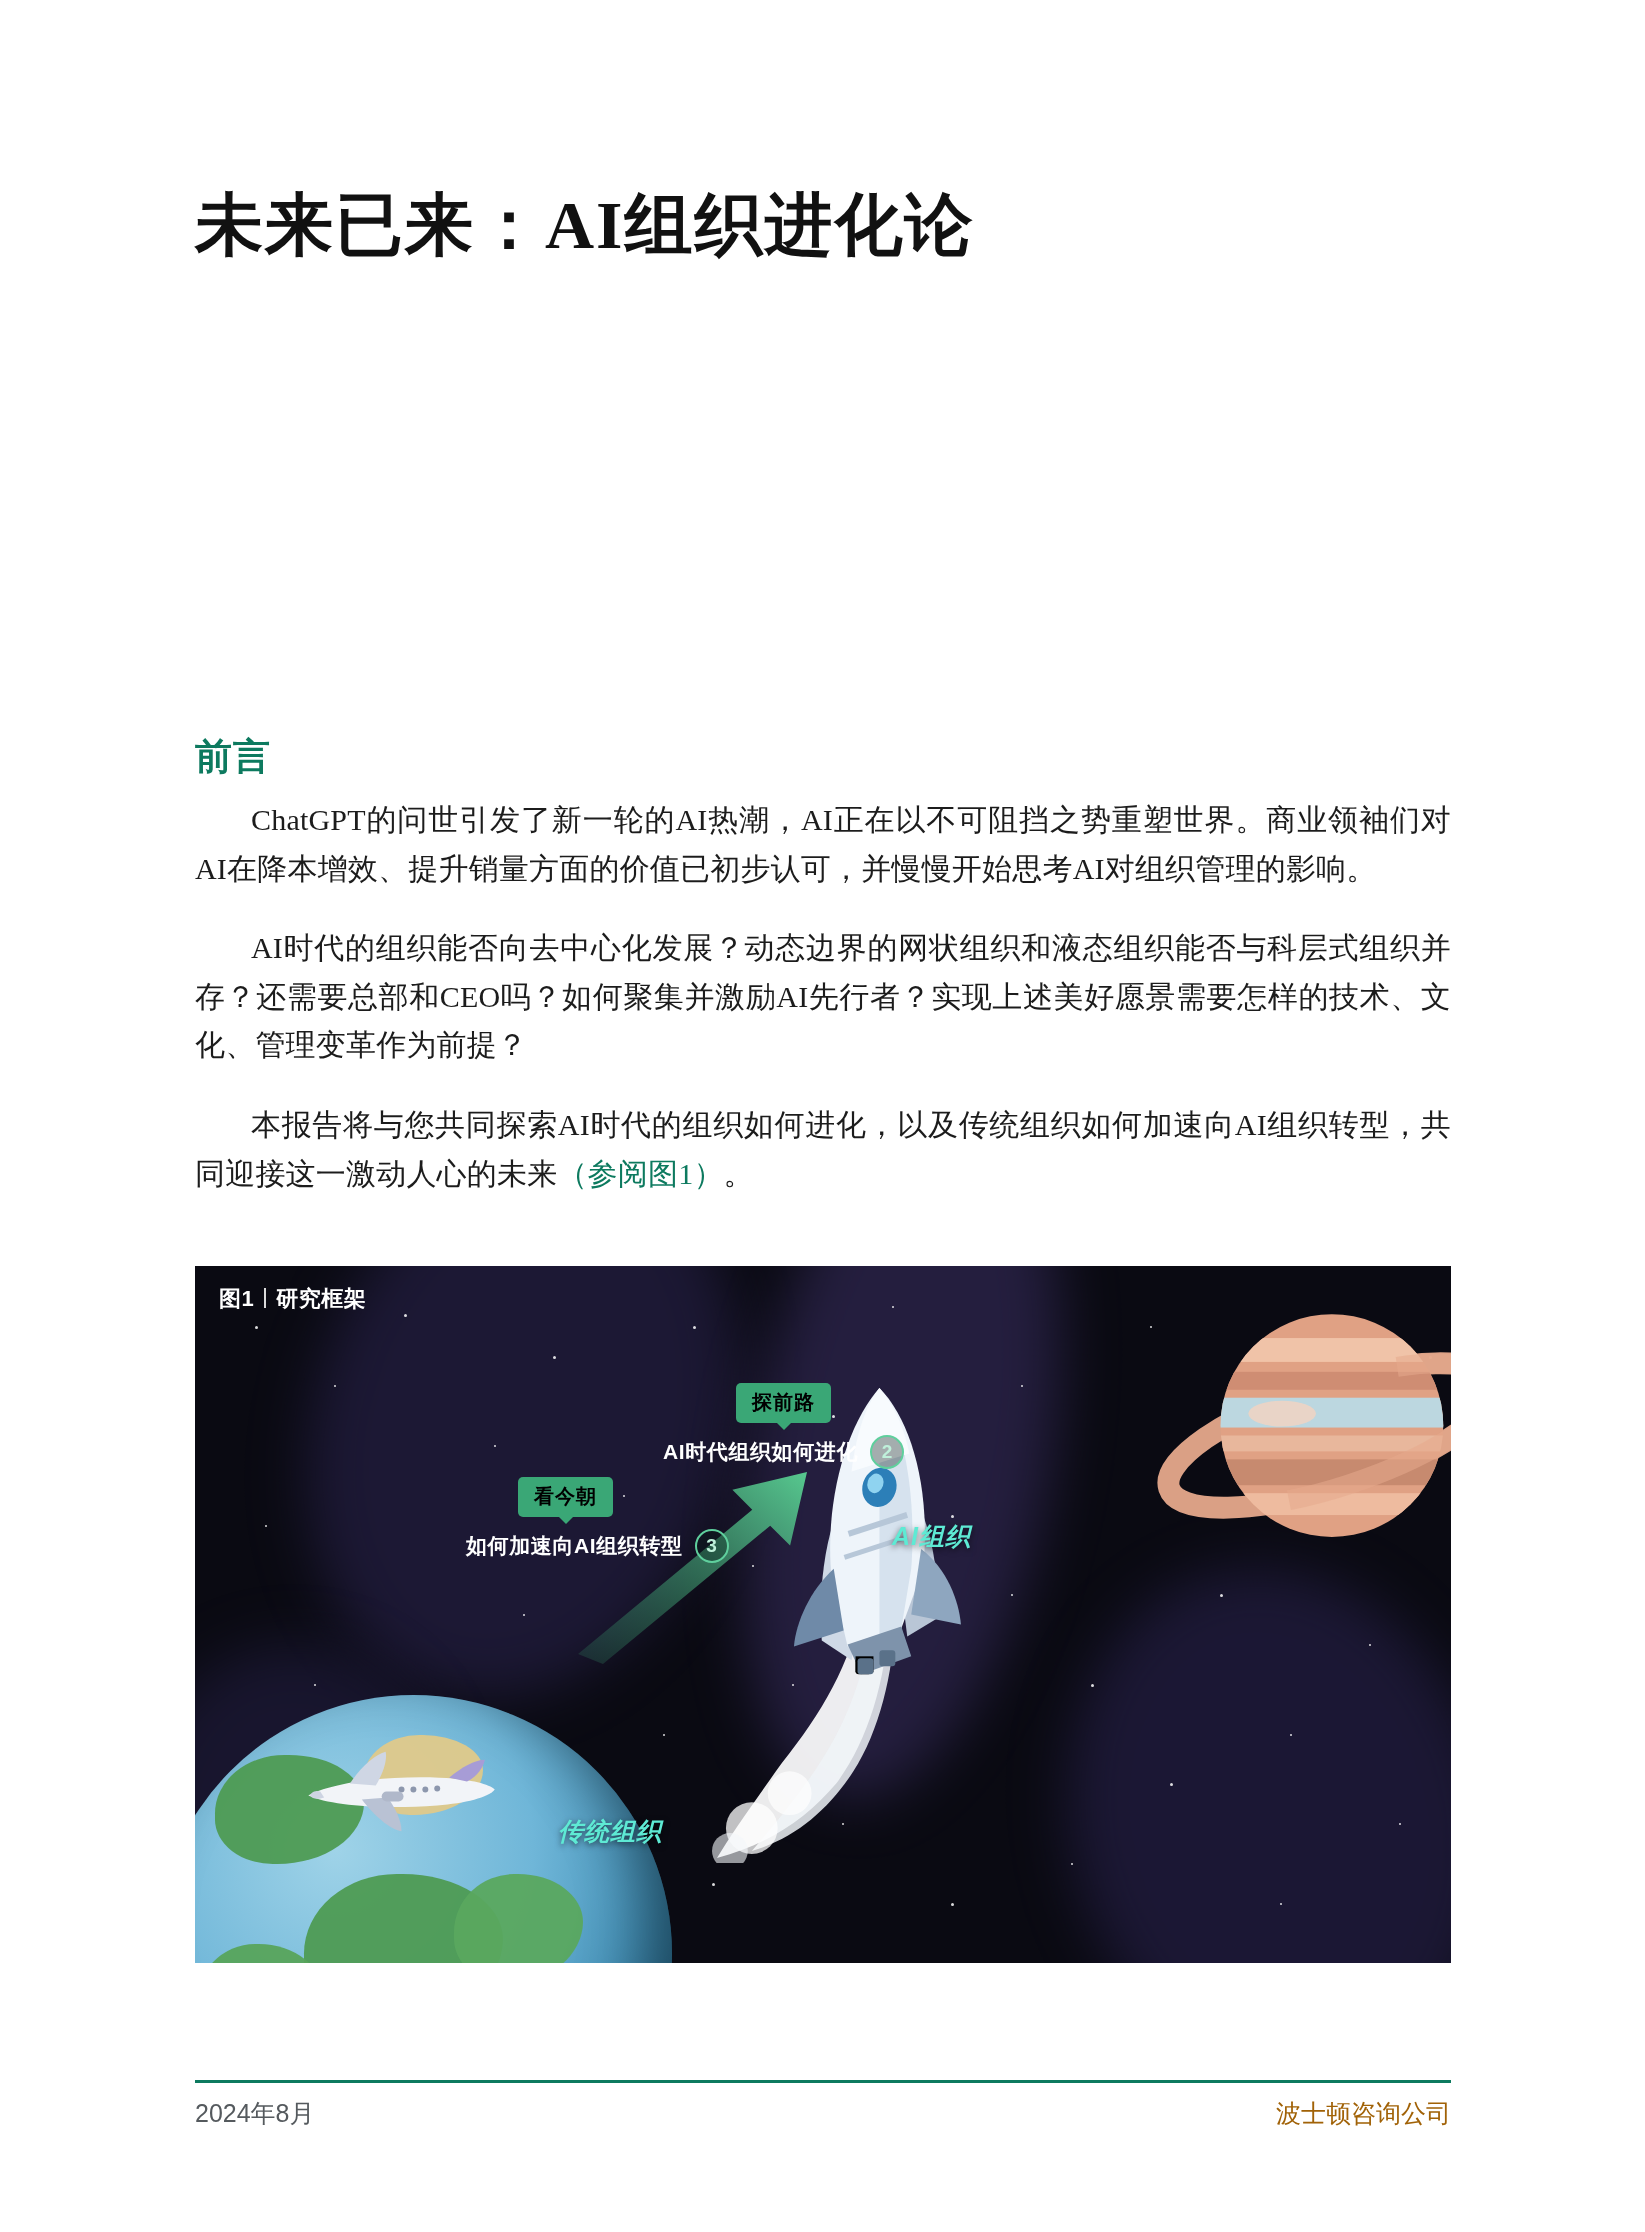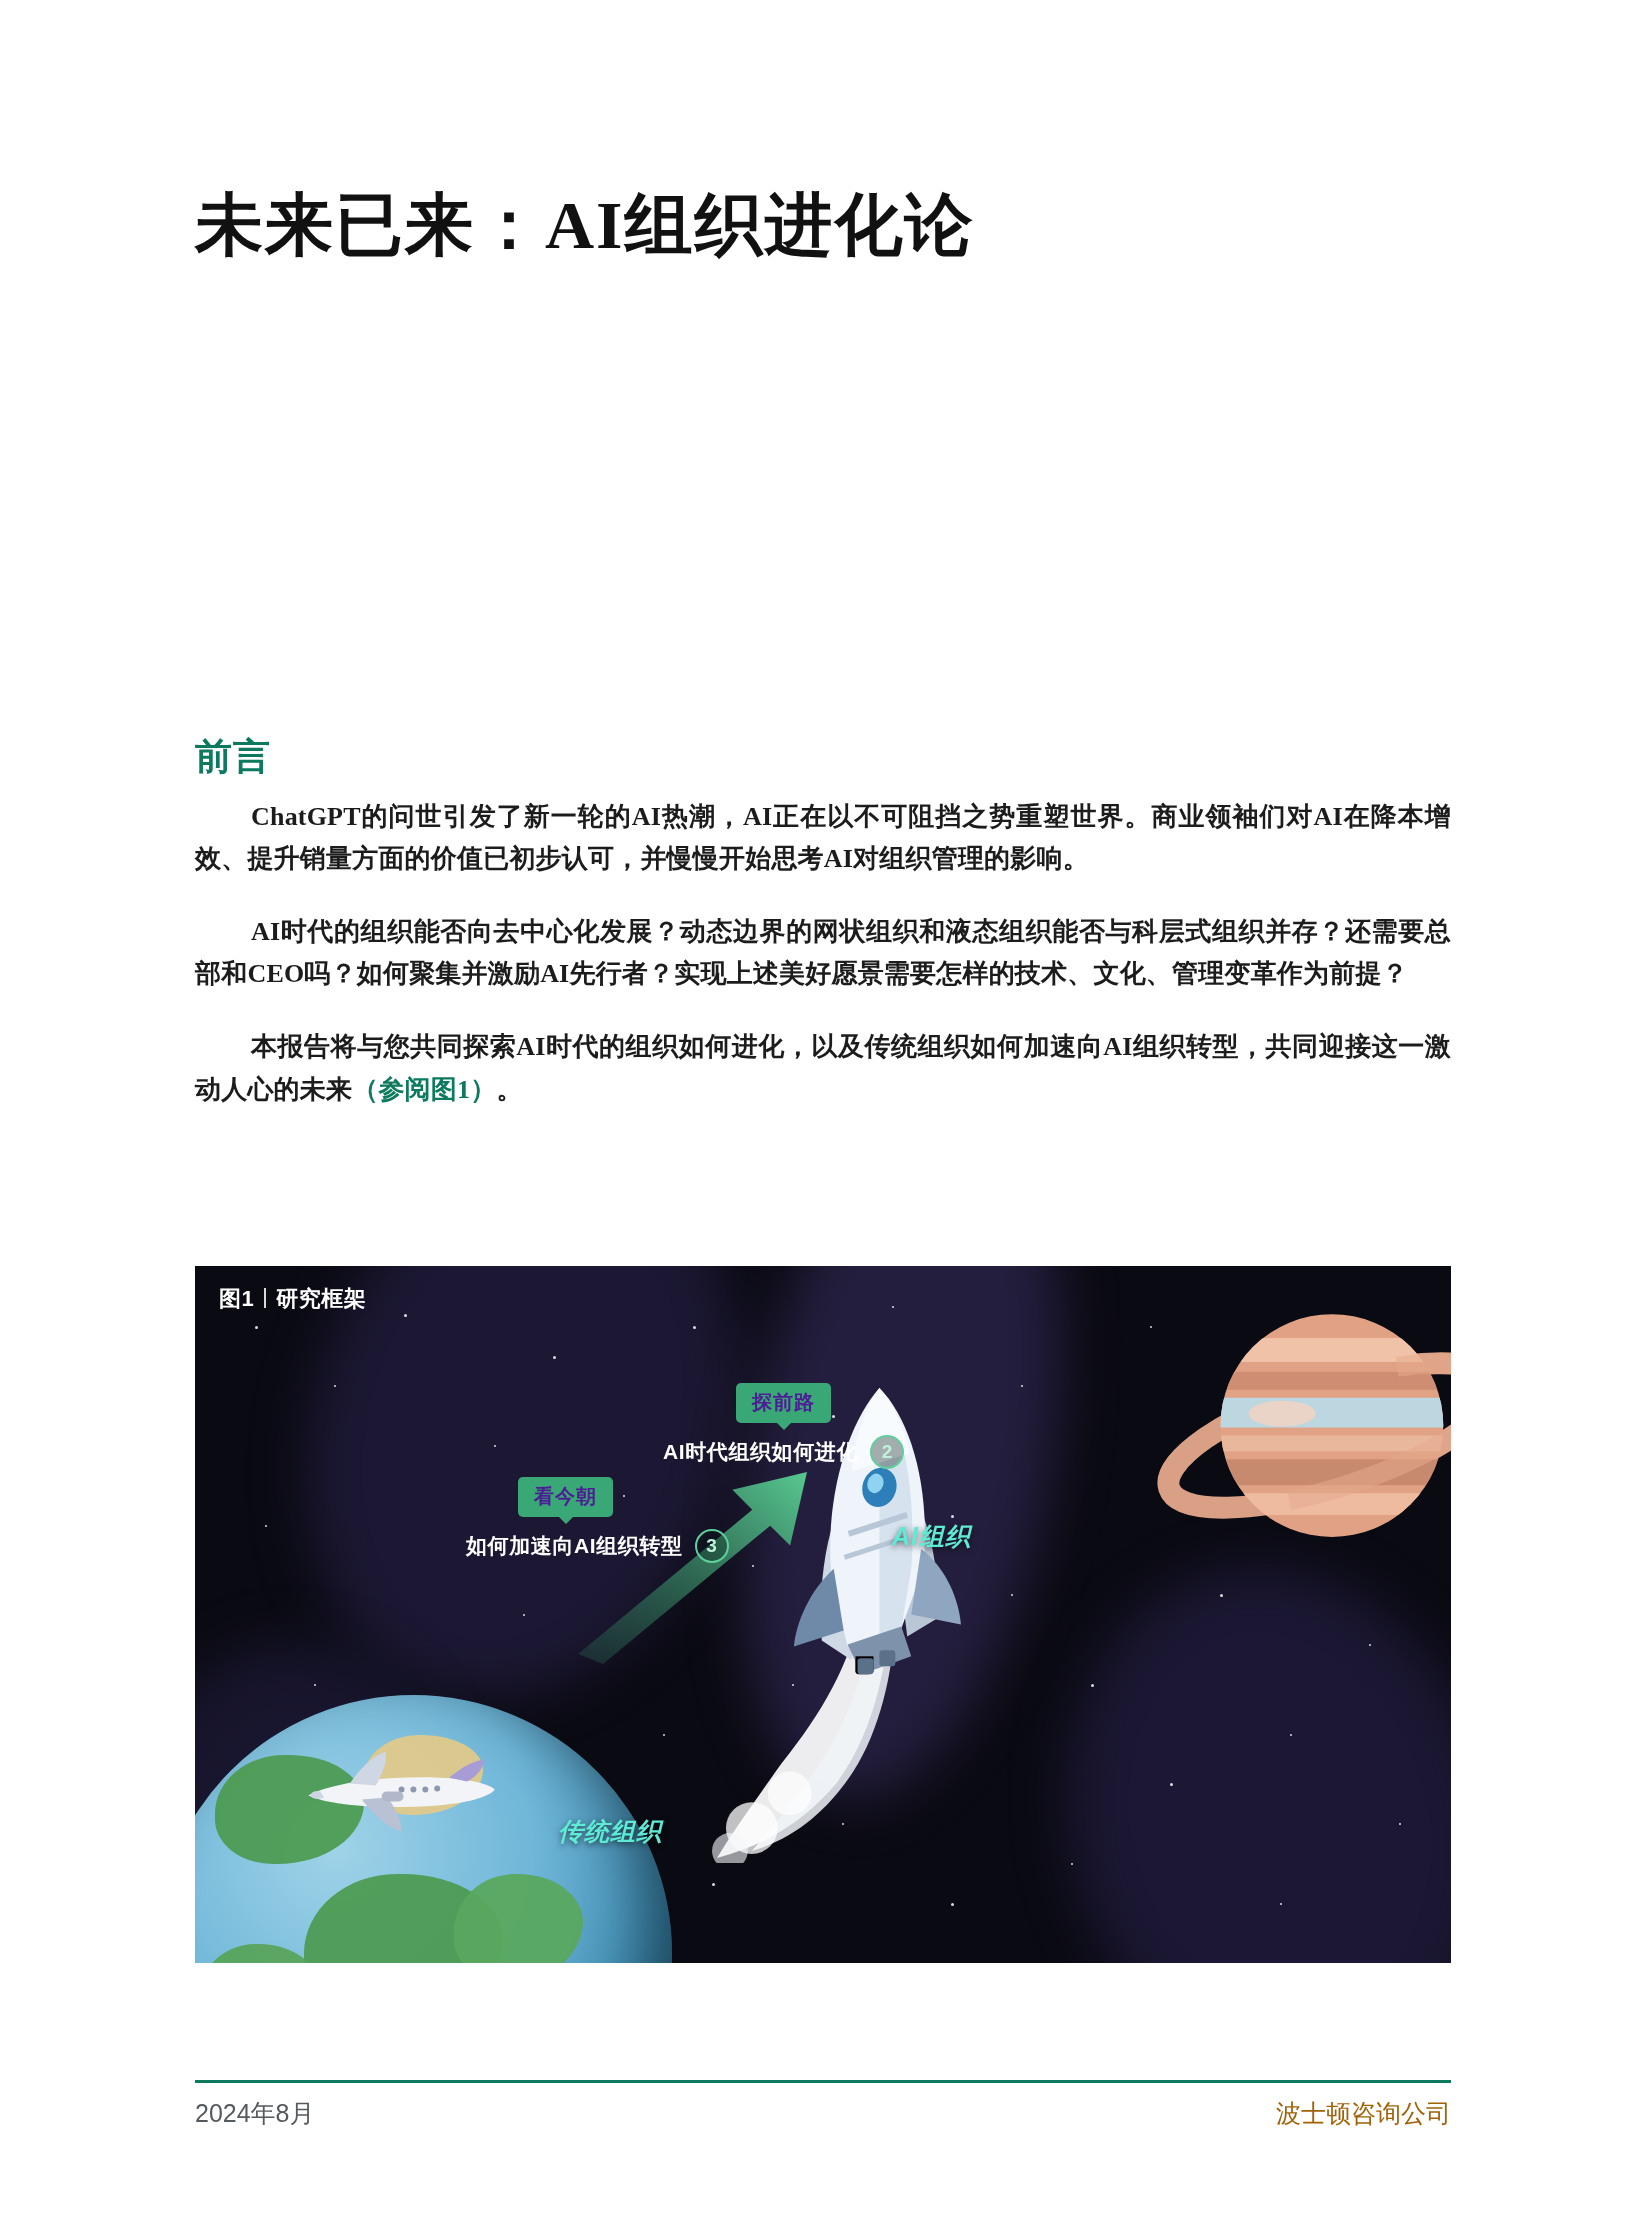--- a/index.html
+++ b/index.html
@@ -49,28 +49,27 @@
 
   
   .body-block {
     position: absolute;
     left: 195px;
     top: 796px;
     width: 1256px;
   }
   .para {
     font-family: "Liberation Serif", serif;
-    font-size: 26px;
+    font-size: 30px;
     line-height: 1.62;
     color: #1c1c1c;
     text-align: justify;
     text-indent: 56px;
     margin: 0 0 31px 0;
     letter-spacing: 0.2px;
-    font-weight: bold;
   }
   .para .ref {
     color: #0d7a5f;
   }
 
   
   .figure {
     position: absolute;
     left: 195px;
     top: 1266px;
@@ -175,21 +174,21 @@
 
   
   .tag {
     position: absolute;
     z-index: 30;
     font-family: "Liberation Sans", sans-serif;
   }
   .tag-pill {
     display: inline-block;
     background: #3aa776;
-    color: #4c1d95;
+    color: #000000;
     font-size: 20px;
     font-weight: bold;
     padding: 6px 16px 7px 16px;
     border-radius: 5px;
     letter-spacing: 1px;
     position: relative;
   }
   .tag-pill::after {
     content: "";
     position: absolute;

